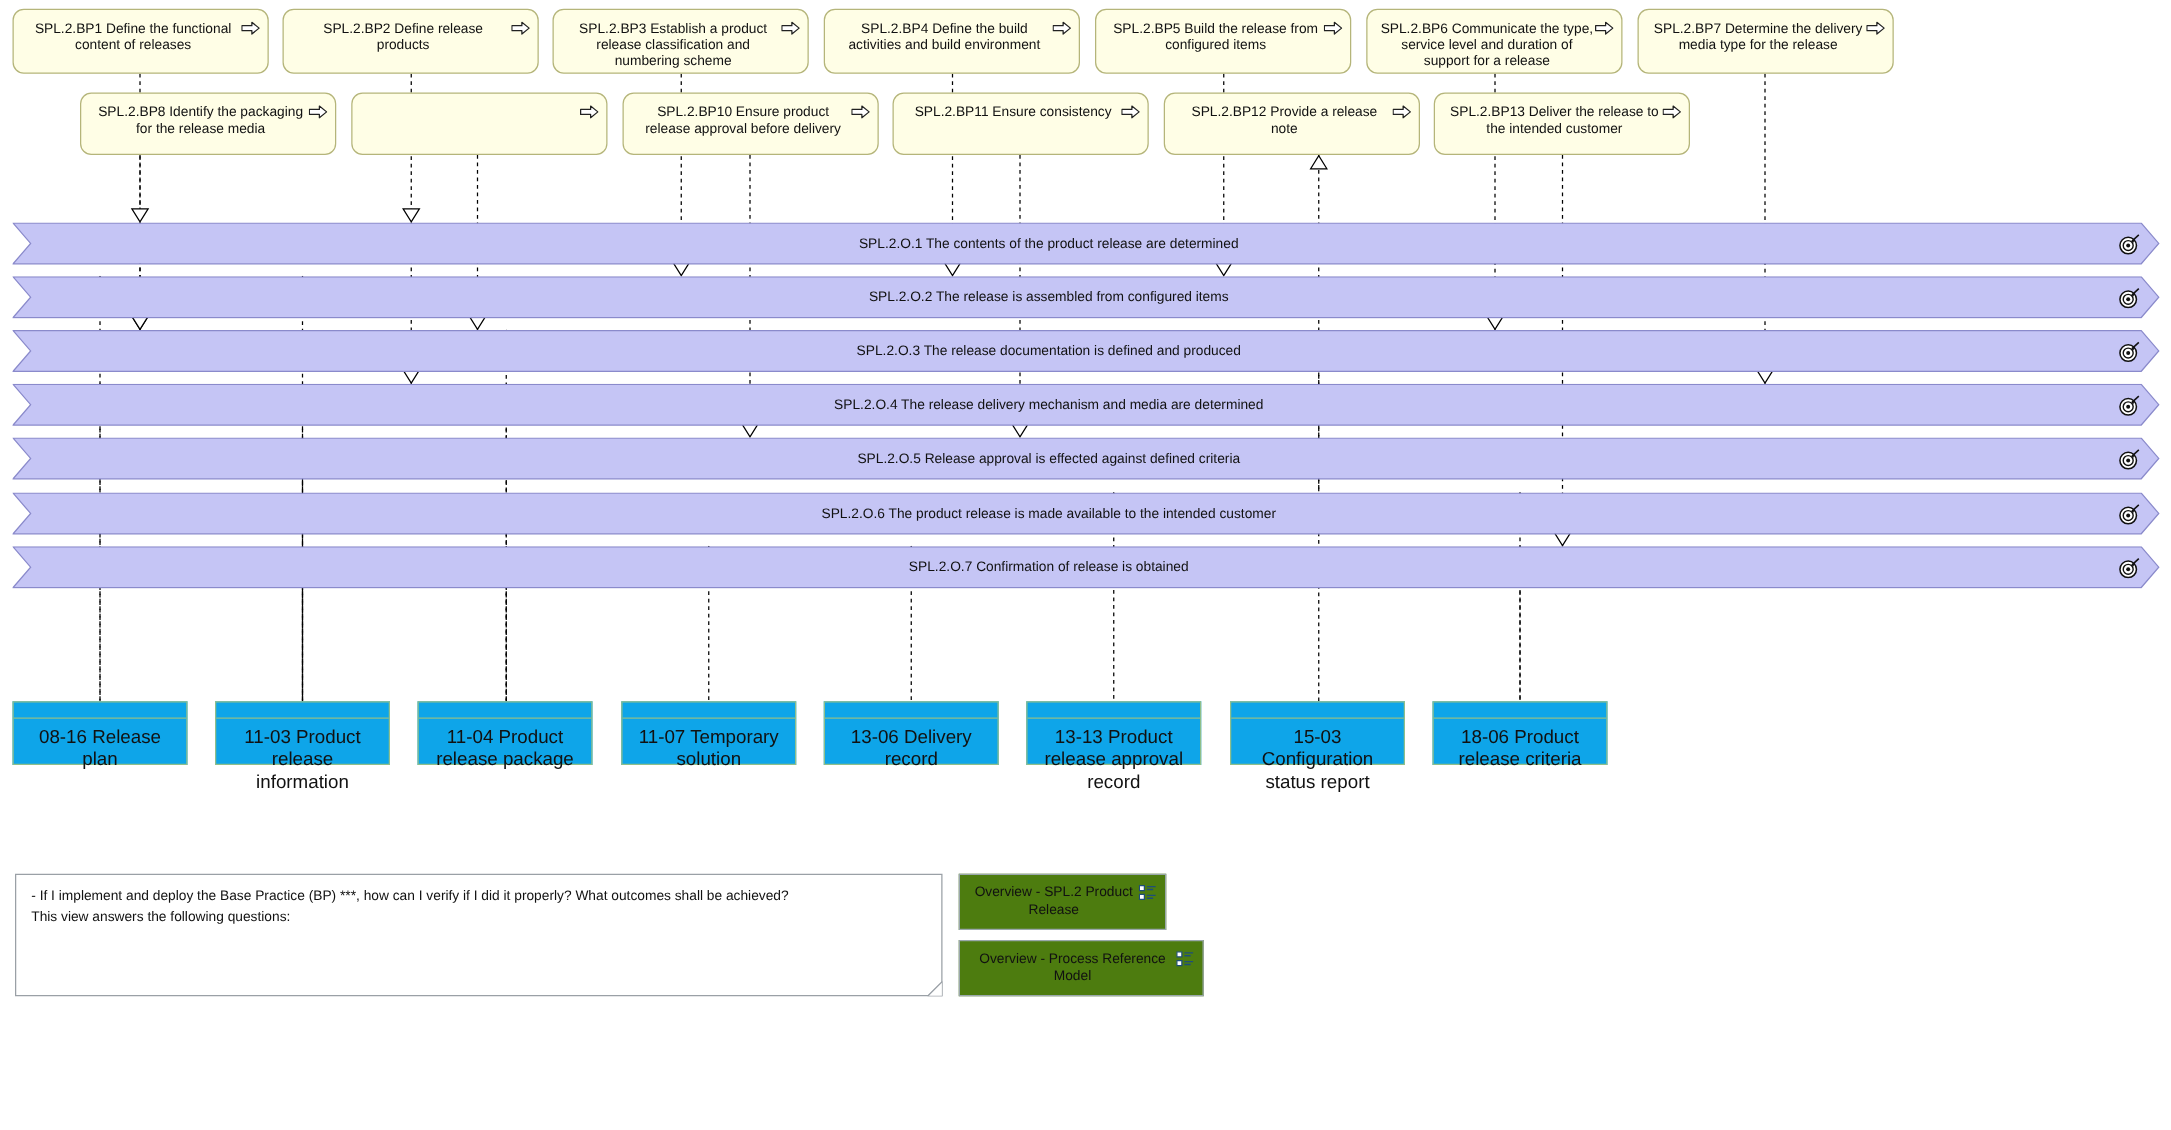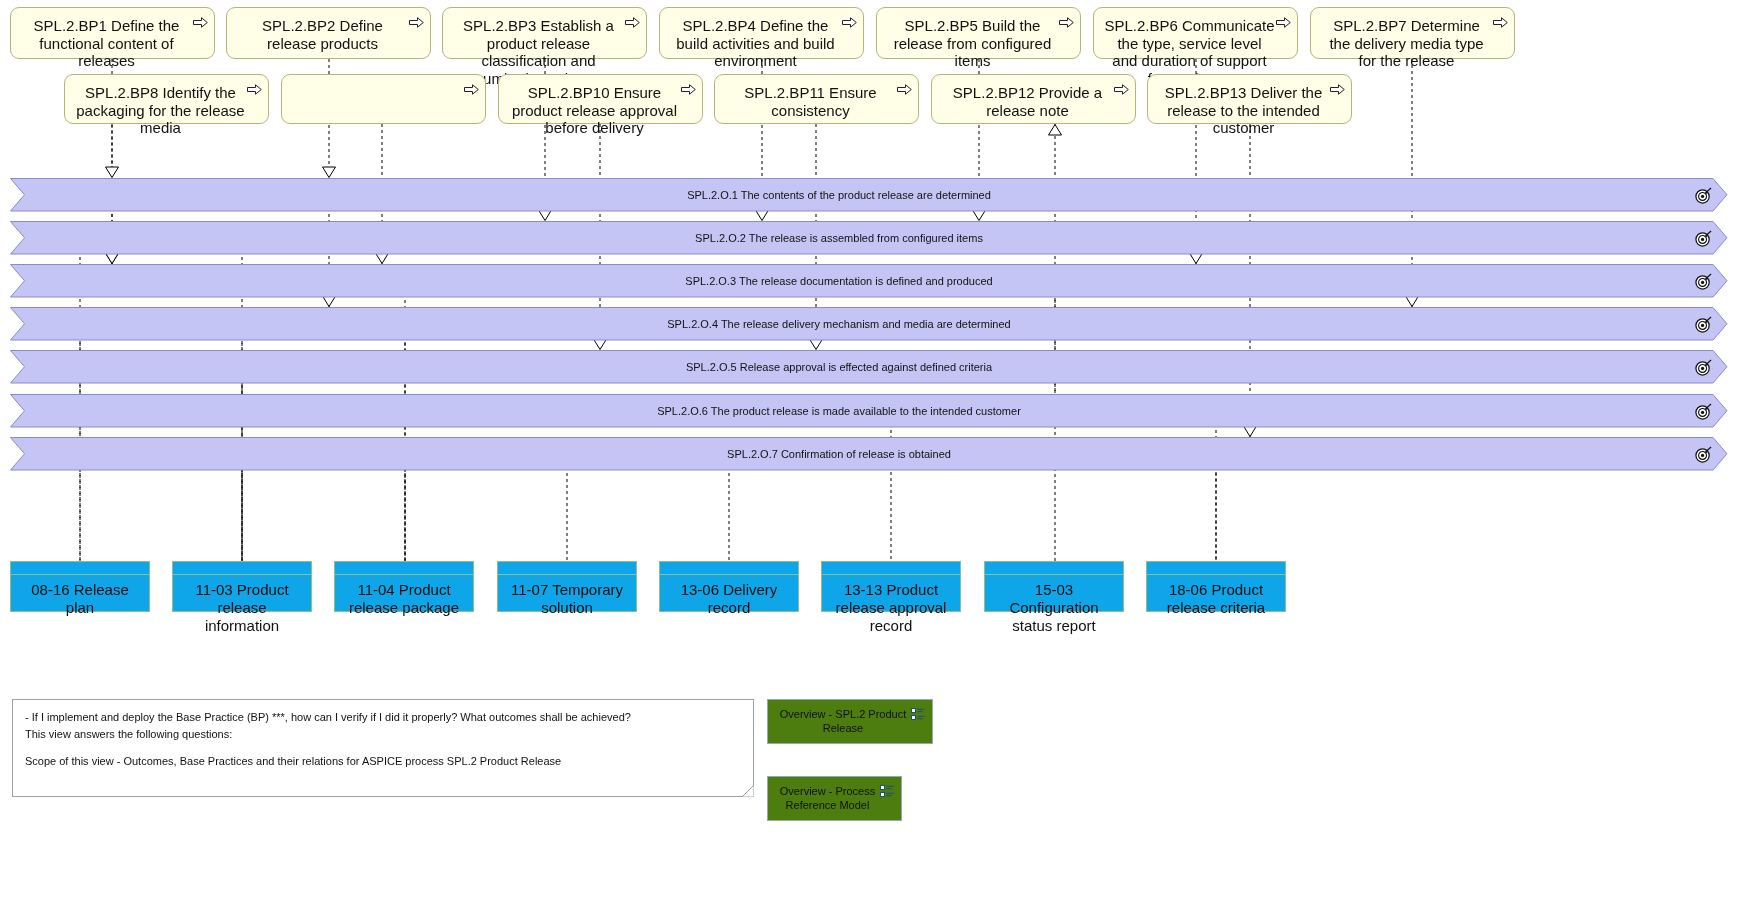--- a/index.html
+++ b/index.html
@@ -34,21 +34,21 @@
     box-sizing: border-box;
     background: #fffee6;
     border: 1px solid #b5b57a;
     border-radius: 9px;
     display: flex;
     align-items: flex-start;
     justify-content: center;
     padding: 9px 22px 6px 10px;
     line-height: 1.18;
     text-align: center;
-    font-size: 15px;
+    font-size: 11px;
     color: #111;
     box-shadow: 0 0 0 0 transparent;
   }
   .bp-label {
     display: block;
     width: 100%;
   }
   .proc-icon {
     position: absolute;
     right: 6px;
@@ -466,41 +466,40 @@
           <span>18-06 Product release criteria</span>
         </div>
       </div>
     </div>
 
   <div class="note-box" id="note-box" style="left:12px; top:699px; width:742px; height:98px;">
     <div id="note-lines">
         <div class="note-line">- If I implement and deploy the Base Practice (BP) ***, how can I verify if I did it properly? What outcomes shall be achieved?</div>
         <div class="note-line">This view answers the following questions:</div>
         <div class="note-gap"></div>
-        <div class="note-line">Scope of this view - Outcomes, Base Practices and their relations for ASPICE process SPL.2 Product Release</div>
         <div class="note-gap"></div>
       </div>
     <svg class="note-corner" viewBox="0 0 12 12" xmlns="http://www.w3.org/2000/svg">
       <path d="M 12 0 L 0 12 L 12 12 Z" fill="#ffffff" stroke="#9aa0a6" stroke-width="1"></path>
     </svg>
   </div>
 
   <div id="vr-container">
       <div class="viewref" style="left: 767px; top: 699px; width: 166px; height: 45px;">
         <span>Overview - SPL.2 Product Release</span>
         <svg class="viewref-icon" viewBox="0 0 14 13" xmlns="http://www.w3.org/2000/svg">
           <rect x="0.5" y="0.5" width="4" height="4" fill="#ffffff" stroke="#1f4e79" stroke-width="1"></rect>
           <rect x="0.5" y="7.5" width="4" height="4" fill="#ffffff" stroke="#1f4e79" stroke-width="1"></rect>
           <line x1="6.5" y1="1.3" x2="13.5" y2="1.3" stroke="#1f4e79" stroke-width="1.1"></line>
           <line x1="6.5" y1="3.6" x2="11.5" y2="3.6" stroke="#1f4e79" stroke-width="1.1"></line>
           <line x1="6.5" y1="8.3" x2="13.5" y2="8.3" stroke="#1f4e79" stroke-width="1.1"></line>
           <line x1="6.5" y1="10.6" x2="11.5" y2="10.6" stroke="#1f4e79" stroke-width="1.1"></line>
         </svg>
       </div>
-      <div class="viewref" style="left: 767px; top: 752px; width: 135px; height: 45px; margin-top: 24px;">
+      <div class="viewref" style="left: 767px; top: 752px; width: 196px; height: 45px;">
         <span>Overview - Process Reference Model</span>
         <svg class="viewref-icon" viewBox="0 0 14 13" xmlns="http://www.w3.org/2000/svg">
           <rect x="0.5" y="0.5" width="4" height="4" fill="#ffffff" stroke="#1f4e79" stroke-width="1"></rect>
           <rect x="0.5" y="7.5" width="4" height="4" fill="#ffffff" stroke="#1f4e79" stroke-width="1"></rect>
           <line x1="6.5" y1="1.3" x2="13.5" y2="1.3" stroke="#1f4e79" stroke-width="1.1"></line>
           <line x1="6.5" y1="3.6" x2="11.5" y2="3.6" stroke="#1f4e79" stroke-width="1.1"></line>
           <line x1="6.5" y1="8.3" x2="13.5" y2="8.3" stroke="#1f4e79" stroke-width="1.1"></line>
           <line x1="6.5" y1="10.6" x2="11.5" y2="10.6" stroke="#1f4e79" stroke-width="1.1"></line>
         </svg>
       </div>

